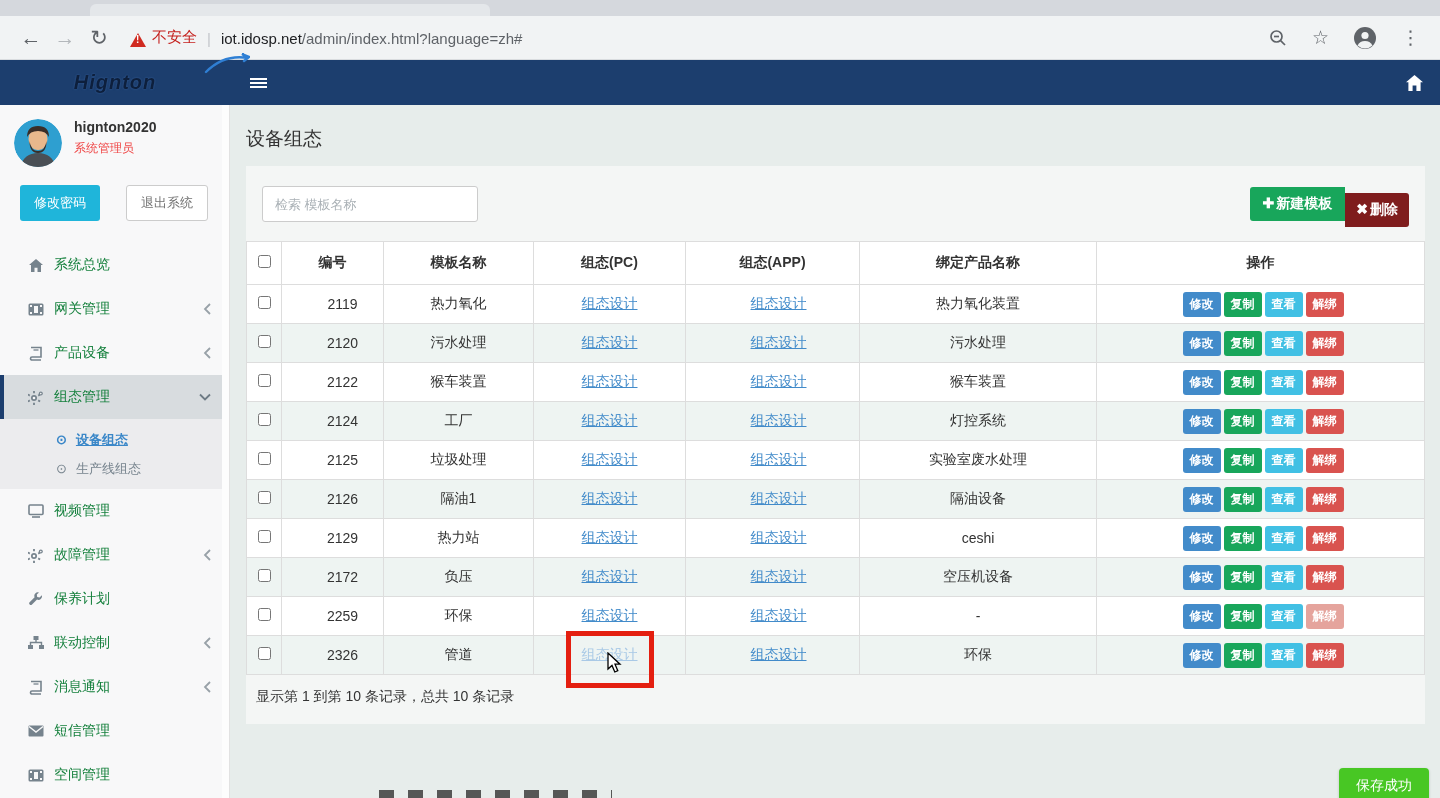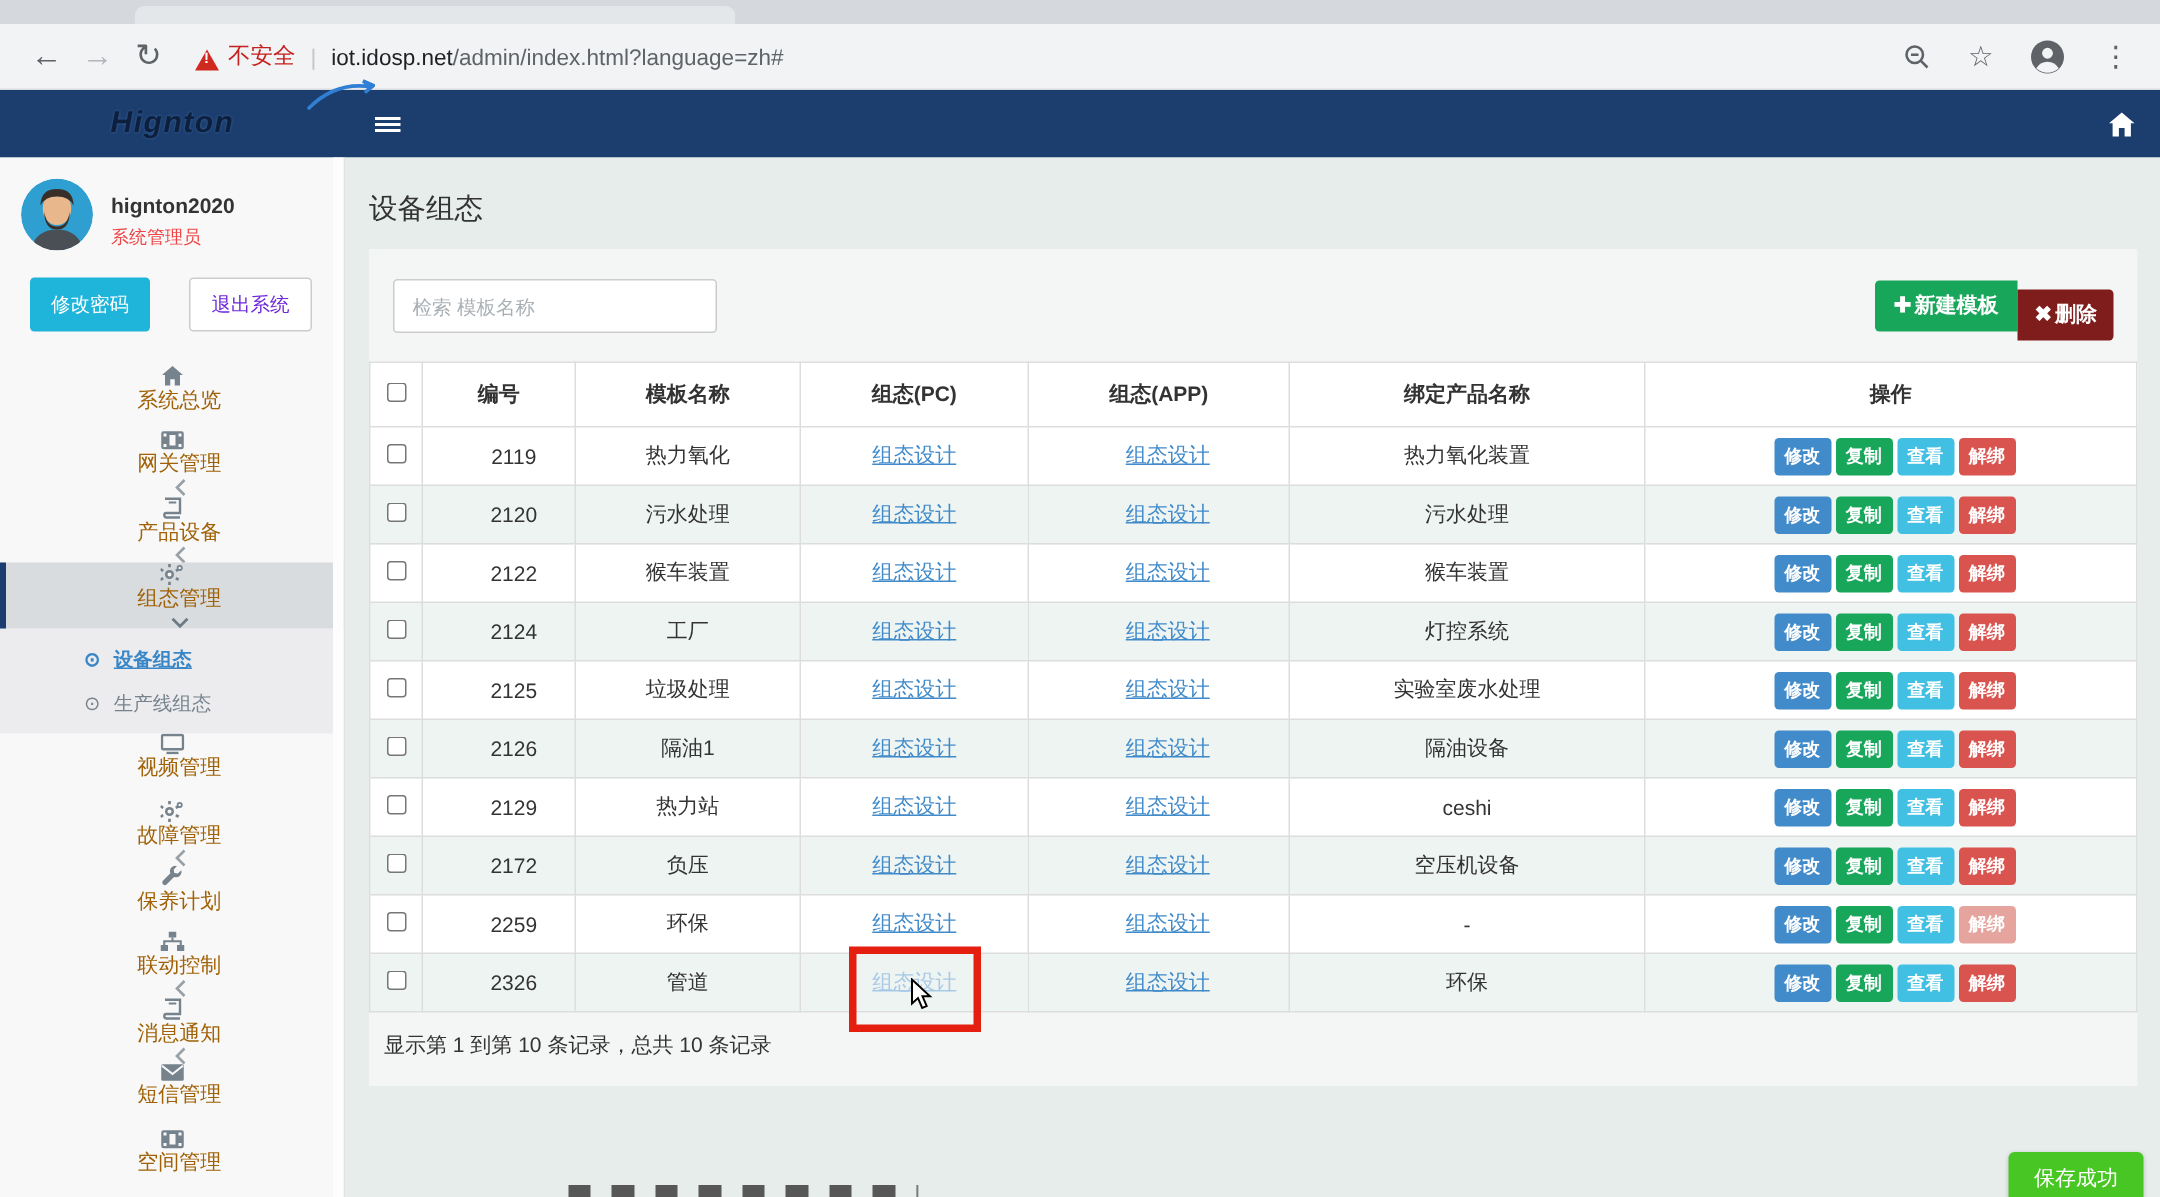--- a/index.html
+++ b/index.html
@@ -30,30 +30,30 @@
   .nav-burger .bar { display:block; width:17px; height:2px; background:#fff; margin:2px 0; }
   .nav-spacer { flex:1; }
   .nav-home { display:flex; align-items:center; padding:0 16px; cursor:pointer; }
 
   
   .body-row { display:flex; height:693px; }
 
   
   .sidebar { width:230px; background:#f8f8f9; border-right:1px solid #e2e2e2; position:relative; }
   .sidebar:after { content:""; position:absolute; right:0; top:0; width:7px; height:100%; background:#fdfdfd; }
-  .user-block { padding:14px 14px 6px 14px; display:flex; align-items:flex-end; gap:12px; }
+  .user-block { padding:14px 14px 6px 14px; display:flex; align-items:flex-start; gap:12px; }
   .avatar { width:48px; height:48px; border-radius:50%; overflow:hidden; flex:none; }
   .user-name { font-size:14px; font-weight:bold; color:#333; margin-bottom:5px; }
   .user-role { font-size:12px; color:#ef4444; }
   .user-btns { display:flex; gap:26px; padding:12px 16px 14px 20px; }
   .btn-cyan { background:#1fb5da; color:#fff; border:none; font-size:13px; padding:8px 14px; border-radius:3px; cursor:pointer; }
-  .btn-plain { background:#fff; color:#6d28d9; border:1px solid #ccc; font-size:13px; padding:8px 14px; border-radius:3px; cursor:pointer; }
+  .btn-plain { background:#fff; color:#737373; border:1px solid #ccc; font-size:13px; padding:8px 14px; border-radius:3px; cursor:pointer; }
 
   .menu { margin-top:8px; }
-  .menu-item { height:44px; display:flex; align-items:center; padding:0 18px 0 28px; cursor:pointer; color:#a16207; position:relative;flex-direction:column; }
+  .menu-item { height:44px; display:flex; align-items:center; padding:0 18px 0 28px; cursor:pointer; color:#15803d; position:relative; }
   .menu-item .mi-icon { width:26px; color:#76838d; display:flex; align-items:center; }
   .menu-item .mi-label { font-size:14px; flex:1; }
   .menu-item .mi-chev { color:#98a1a8; display:flex; align-items:center; }
   .menu-item.active { background:#d8dcdf; }
   .menu-item.active:before { content:""; position:absolute; left:0; top:0; width:4px; height:100%; background:#1c3e6e; }
   .submenu { background:#ececee; padding:6px 0; }
   .sub-item { height:29px; display:flex; align-items:center; padding-left:56px; font-size:13px; color:#76838d; cursor:pointer; gap:9px; }
   .sub-item .dot { font-size:13px; }
   .sub-item.active { color:#3a87c8; font-weight:bold; }
   .sub-item.active .sub-label { text-decoration:underline; }

